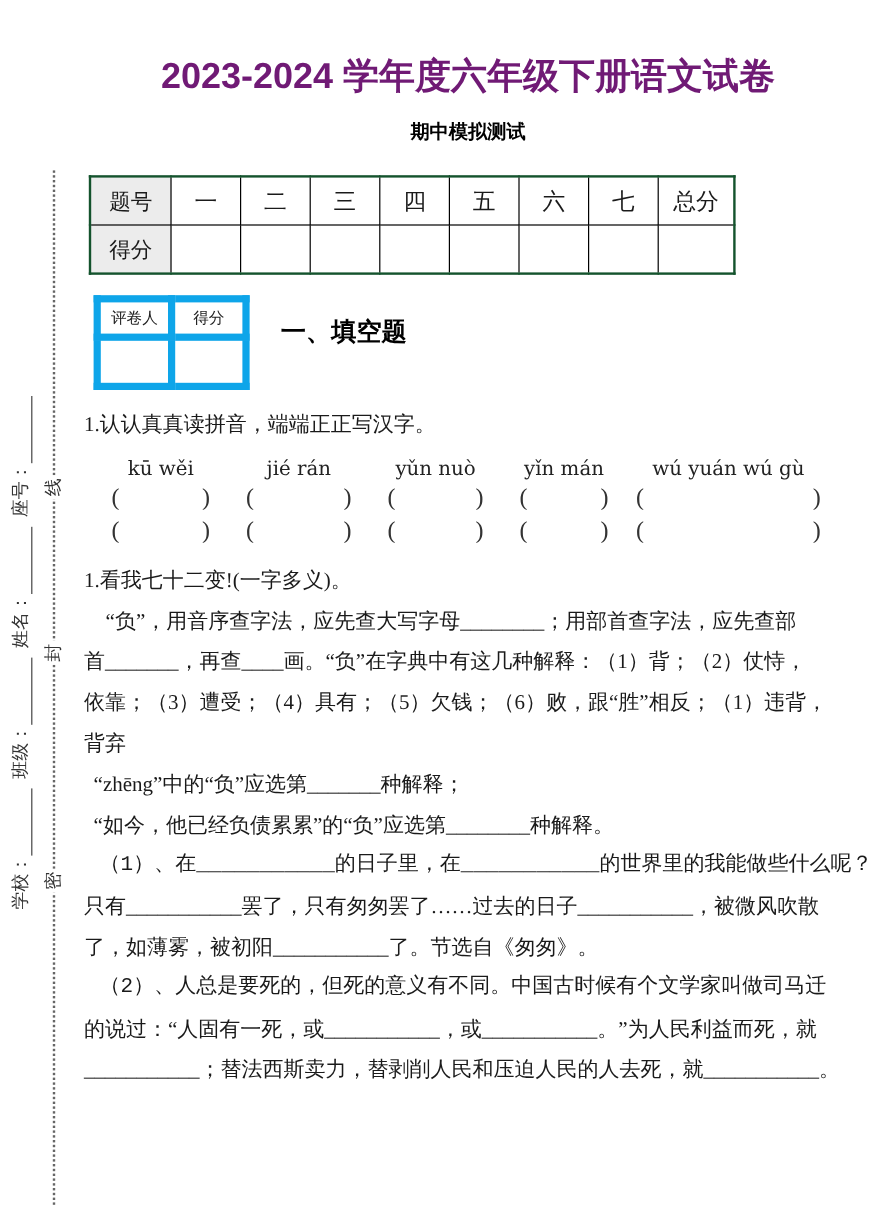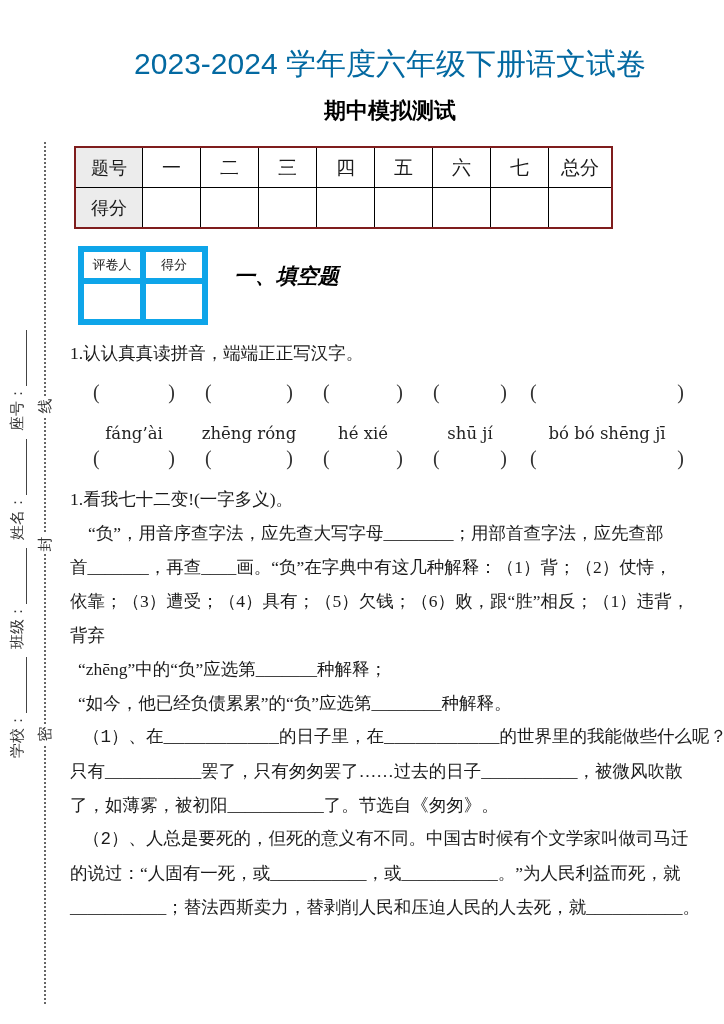--- a/index.html
+++ b/index.html
@@ -15,39 +15,39 @@
   .si-blank{display:inline-block;width:56px;border-bottom:1px solid #444;height:14px;}
   .seal-line{position:absolute;left:44px;top:142px;height:862px;width:0;
         border-left:2px dotted #666;}
   .seal-char{position:absolute;left:35px;width:20px;height:20px;background:#fff;
         transform:rotate(-90deg);font-size:15px;line-height:20px;text-align:center;color:#333;}
   .seal-char.c1{top:724px;} .seal-char.c2{top:534px;} .seal-char.c3{top:396px;}
 
   
   .main{position:absolute;left:70px;top:0;width:640px;}
   .title{margin:42px 0 0 0;text-align:center;font-family:"Liberation Sans","DejaVu Sans",sans-serif;
-        font-weight:normal;font-size:30px;line-height:44px;color:#0369a1;}
+        font-weight:bold;font-size:30px;line-height:44px;color:#701a75;}
   .subtitle{margin:8px 0 0 0;text-align:center;font-family:"Liberation Sans","DejaVu Sans",sans-serif;
-        font-weight:bold;font-size:22px;line-height:34px;color:#000;}
-
-  
-  table.score{border-collapse:collapse;margin:18px 0 0 4px;border:2px solid #7f1d1d;}
+        font-weight:bold;font-size:16px;line-height:34px;color:#000;}
+
+  
+  table.score{border-collapse:collapse;margin:18px 0 0 4px;border:2px solid #14532d;}
   table.score td{border:1px solid #000;height:39px;text-align:center;vertical-align:middle;
         font-size:19px;padding:0;}
   table.score td.rowhead{background:#ececec;width:66px;font-size:18px;}
   table.score td.qcol{width:57px;} table.score td.tcol{width:62px;}
 
   
   .grader-row{display:flex;margin:17px 0 0 8px;align-items:flex-start;}
   table.grader{border-collapse:collapse;border:1px solid #555;}
   table.grader td{border:6px solid #0ea5e9;text-align:center;vertical-align:middle;padding:0;}
   table.grader td.gh{width:56px;height:26px;font-size:13px;color:#222;}
   table.grader td.gb{height:35px;}
   .sec-heading{font-family:"Liberation Sans","DejaVu Sans",sans-serif;font-weight:bold;
-        font-size:21px;margin:16px 0 0 26px;color:#000;font-style:italic;}
+        font-size:21px;margin:16px 0 0 26px;color:#000;}
 
   
   .q-text{font-size:17.5px;line-height:24px;margin:16px 0 16px 0;white-space:nowrap;}
   .g5{display:grid;grid-template-columns:112px 118px 110px 104px 170px;margin-left:8px;}
   .pyc{text-align:center;font-family:"DejaVu Serif",serif;font-size:16.5px;color:#222;white-space:nowrap;}
   .py-row1{margin-top:12px;} .py-row2{margin-top:20px;}
   .paren-row{margin-top:4px;}
   .pcell{display:flex;justify-content:space-between;padding:0 15px;font-size:20px;color:#333;}
   .pcell.wide{padding:0 8px;}
 
@@ -127,20 +127,27 @@
           <td class="gb"></td>
           <td class="gb"></td>
         </tr>
       </tbody>
         </table>
       <div class="sec-heading">一、填空题</div>
     </div>
 
     <div class="q-text">1.认认真真读拼音，端端正正写汉字。</div>
 
+    <div class="g5 py-row1">
+      <div class="pyc">kū wěi</div>
+      <div class="pyc">jié rán</div>
+      <div class="pyc">yǔn nuò</div>
+      <div class="pyc">yǐn mán</div>
+      <div class="pyc">wú yuán wú gù</div>
+    </div>
     <div class="g5 paren-row">
       <div class="pcell">
           <span>(</span>
           <span>)</span>
         </div>
       <div class="pcell">
           <span>(</span>
           <span>)</span>
         </div>
       <div class="pcell">
@@ -150,27 +157,20 @@
       <div class="pcell">
           <span>(</span>
           <span>)</span>
         </div>
       <div class="pcell wide">
           <span>(</span>
           <span>)</span>
         </div>
     </div>
 
-    <div class="g5 py-row2">
-      <div class="pyc">fáng’ài</div>
-      <div class="pyc">zhēng róng</div>
-      <div class="pyc">hé xié</div>
-      <div class="pyc">shū jí</div>
-      <div class="pyc">bó bó shēng jī</div>
-    </div>
     <div class="g5 paren-row">
       <div class="pcell">
           <span>(</span>
           <span>)</span>
         </div>
       <div class="pcell">
           <span>(</span>
           <span>)</span>
         </div>
       <div class="pcell">

